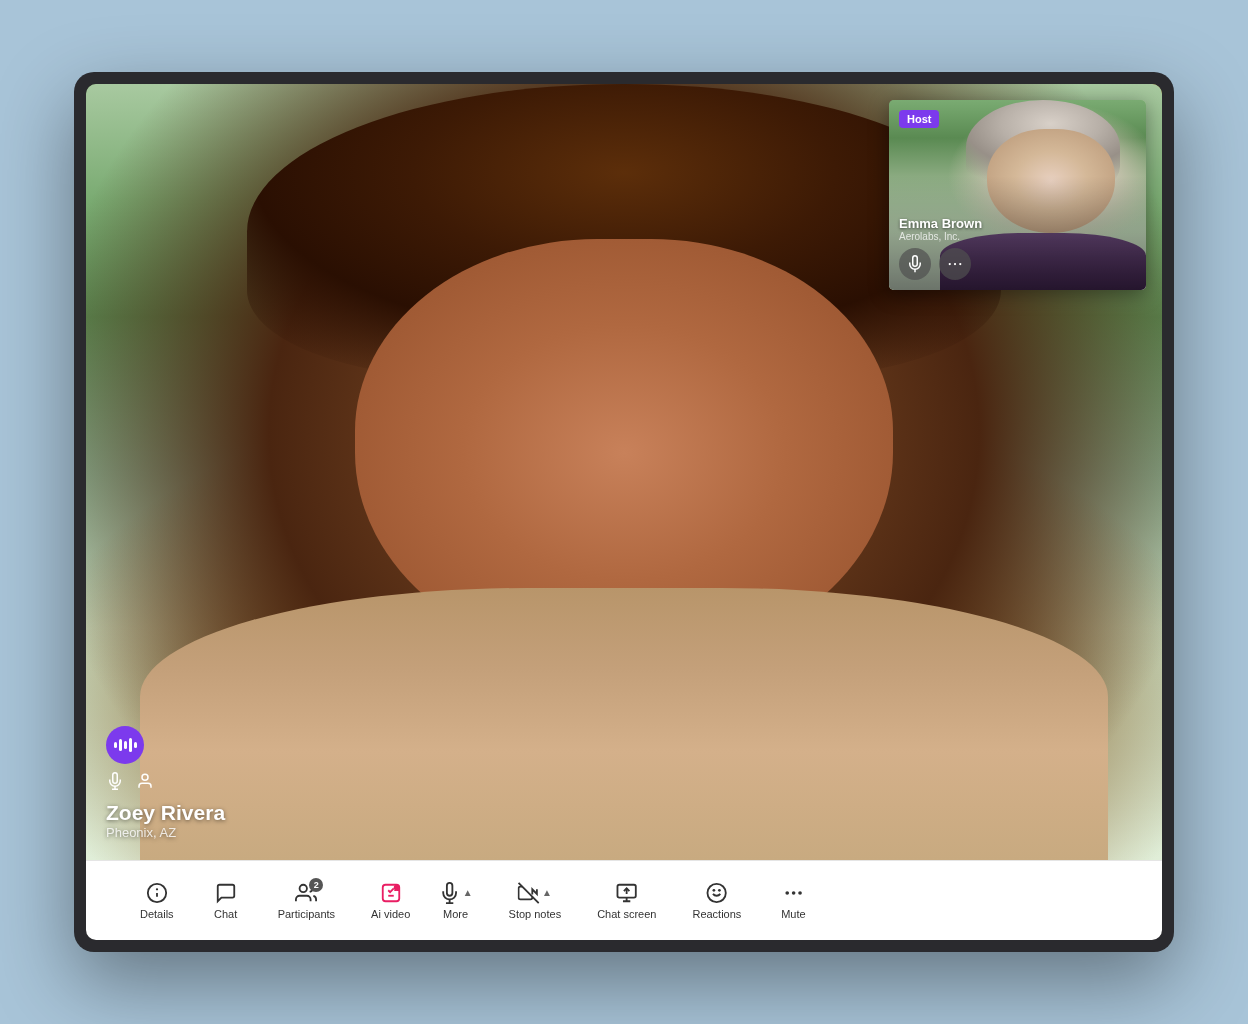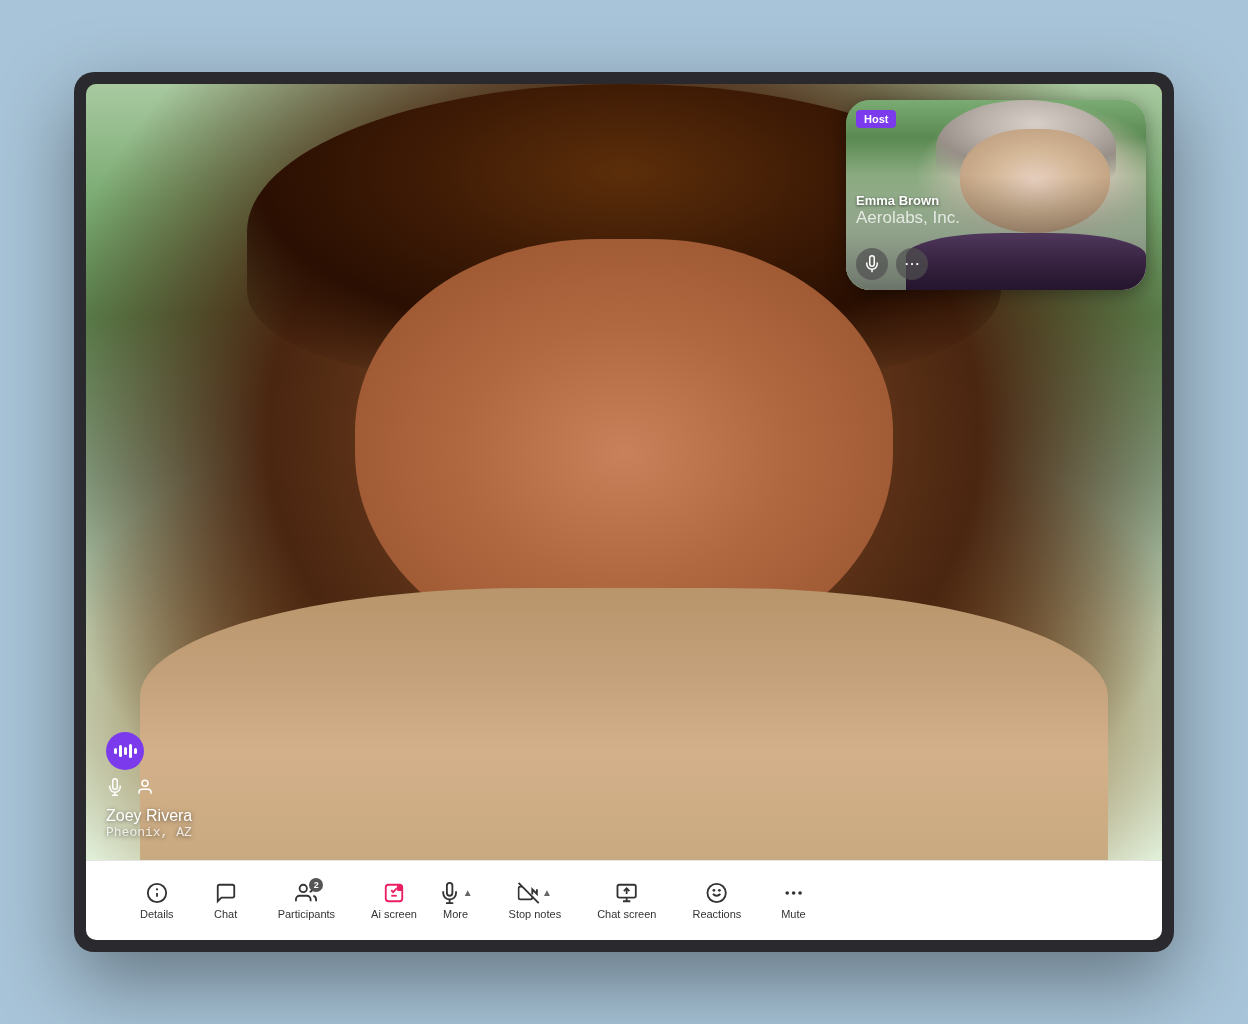--- a/index.html
+++ b/index.html
@@ -123,41 +123,40 @@
       gap: 12px;
       margin-bottom: 6px;
     }
 
     .control-icon-small {
       color: rgba(255,255,255,0.85);
       font-size: 18px;
     }
 
     .main-name {
-      font-size: 16px;
-      font-weight: 400;
+      font-size: 21px;
+      font-weight: 700;
       color: white;
       text-shadow: 0 1px 4px rgba(0,0,0,0.5);
     }
 
     .main-location {
       font-size: 13px;
       color: rgba(255,255,255,0.8);
       text-shadow: 0 1px 4px rgba(0,0,0,0.5);
-      font-family: Liberation Mono, monospace;
     }
 
     
     .pip-video {
       position: absolute;
       top: 16px;
       right: 16px;
-      width: 300px;
+      width: 257px;
       height: 190px;
-      border-radius: 24px;
+      border-radius: 5px;
       overflow: hidden;
       background: linear-gradient(135deg, #6a8a60 0%, #8aaa78 30%, #b0c8a0 60%, #d0e0c8 100%);
       box-shadow: 0 4px 20px rgba(0,0,0,0.4);
     }
 
     .pip-person-bg {
       position: absolute;
       inset: 0;
       background:
         radial-gradient(ellipse 60% 55% at 65% 40%, #e8e0d8 0%, #d4c8b8 30%, transparent 70%),
@@ -218,23 +217,23 @@
     }
 
     .pip-name {
       font-size: 13px;
       font-weight: 600;
       color: white;
       text-shadow: 0 1px 3px rgba(0,0,0,0.6);
     }
 
     .pip-company {
-      font-size: 17px;
+      font-size: 10px;
       color: rgba(255,255,255,0.75);
-      margin-bottom: 20px;
+      margin-bottom: 6px;
     }
 
     .pip-actions {
       display: flex;
       gap: 8px;
     }
 
     .pip-btn {
       width: 32px;
       height: 32px;
@@ -434,21 +433,21 @@
         <button class="tool-btn">
           <div class="icon-wrap pink">
             <svg class="icon-svg" viewBox="0 0 24 24" fill="none" stroke="#e91e63" stroke-width="2">
               <rect x="3" y="3" width="18" height="18" rx="3"></rect>
               <path d="M9 9l2 2 4-4" stroke="#e91e63"></path>
               <path d="M9 15h6" stroke="#e91e63"></path>
               <circle cx="18" cy="6" r="3" fill="#e91e63" stroke="none"></circle>
               <text x="16.5" y="8.5" font-size="4" fill="white" font-weight="bold">AI</text>
             </svg>
           </div>
-          <span class="btn-label">Ai screen</span>
+          <span class="btn-label">Ai video</span>
         </button>
       </div>
 
       <div class="toolbar-center">
 
         <button class="tool-btn">
           <div class="icon-wrap" style="display:flex;align-items:center;">
             <svg class="icon-svg" viewBox="0 0 24 24" fill="none" stroke="#333" stroke-width="2">
               <path d="M12 1a3 3 0 0 0-3 3v8a3 3 0 0 0 6 0V4a3 3 0 0 0-3-3z"></path>
               <path d="M19 10v2a7 7 0 0 1-14 0v-2"></path>

